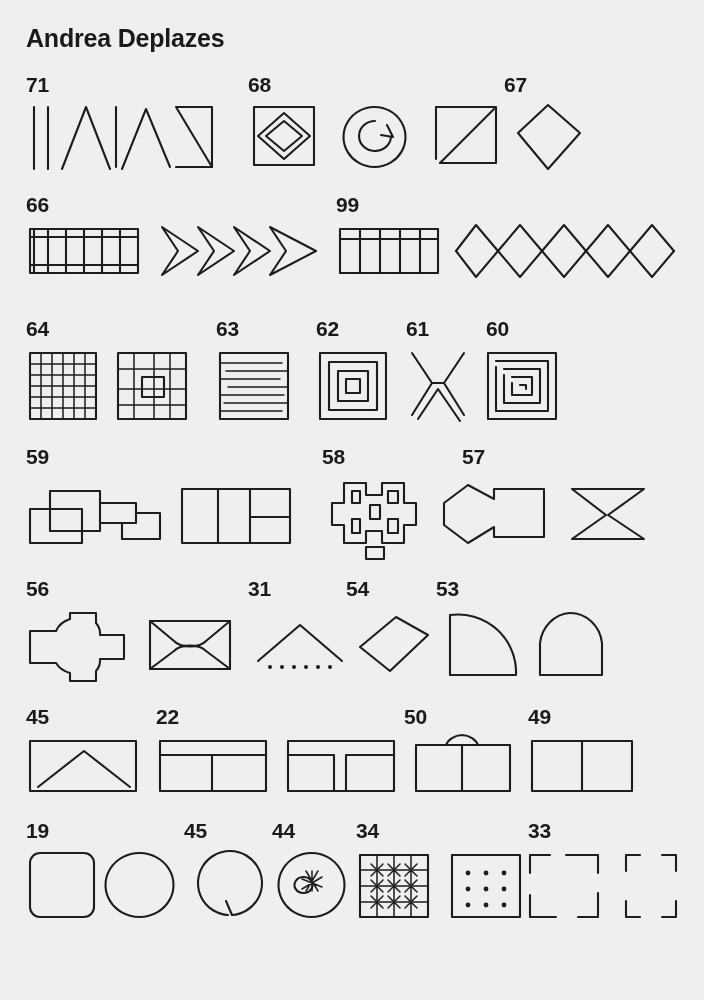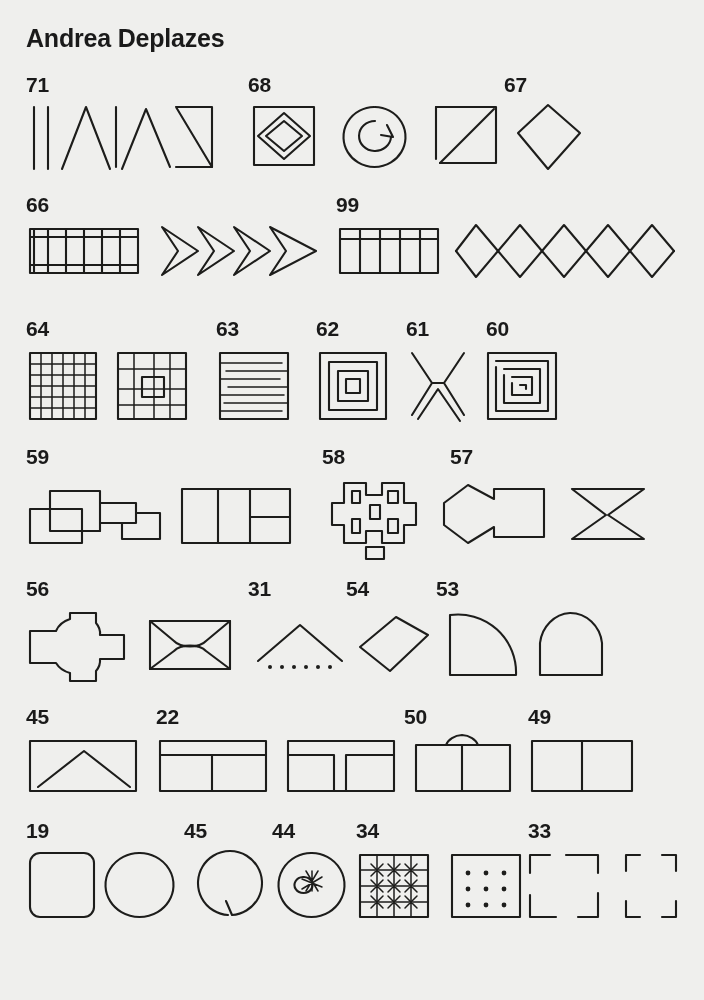--- a/index.html
+++ b/index.html
@@ -220,21 +220,21 @@
         <path class="ink" d="M20 20 L56 20 L56 54 L20 54 L20 26"></path>
         <path class="ink" d="M28 28 L48 28 L48 46 L28 46 L28 34"></path>
         <path class="ink" d="M36 36 L42 36 L42 40"></path>
       </svg>
     </div>
   </div>
 
   <div class="row" style="height:132px">
     <div class="num" style="left:0px; top:0px">59</div>
     <div class="num" style="left:296px; top:0px">58</div>
-    <div class="num" style="left:424px; top:0px">57</div>
+    <div class="num" style="left:436px; top:0px">57</div>
 
     <div class="fig" style="left:0px; top:36px">
       <svg width="140" height="78" viewBox="0 0 140 78">
         <path class="ink" d="M24 10 L74 10 L74 50 L24 50 Z"></path>
         <path class="ink" d="M4 28 L56 28 L56 62 L4 62 Z"></path>
         <path class="ink" d="M74 22 L110 22 L110 42 L74 42"></path>
         <path class="ink" d="M110 32 L134 32 L134 58 L96 58 L96 42"></path>
         <path class="ink" d="M56 50 L74 50"></path>
       </svg>
     </div>

